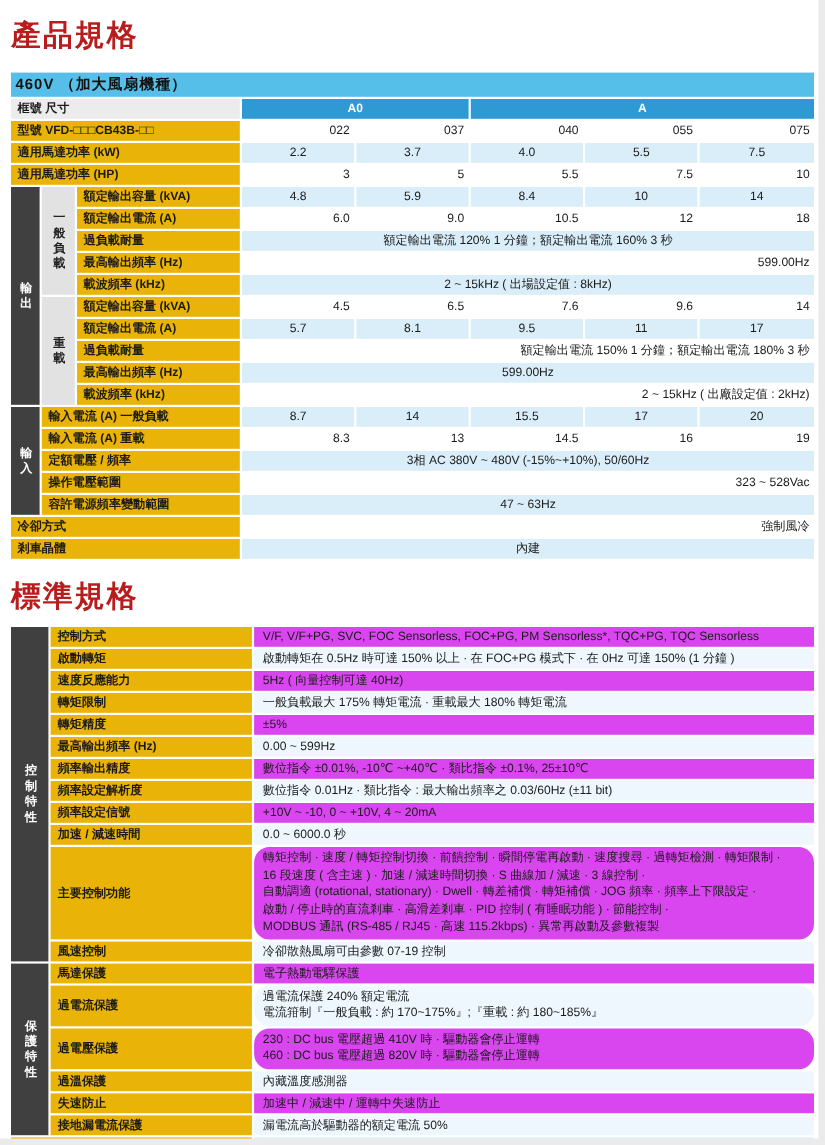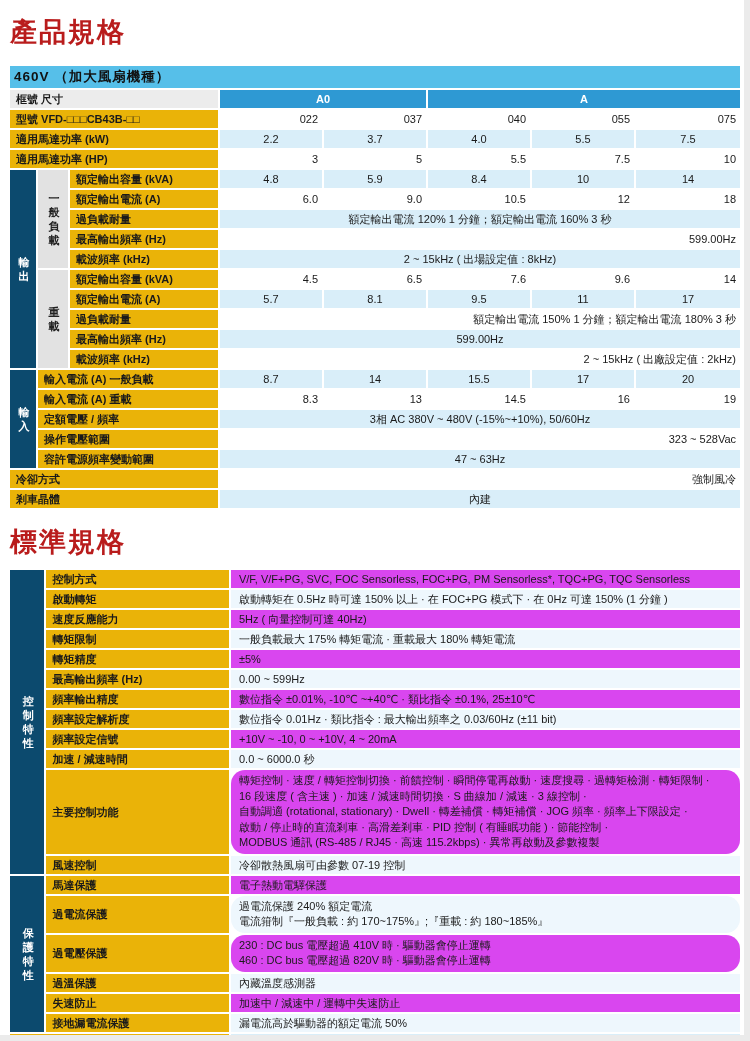--- a/index.html
+++ b/index.html
@@ -29,21 +29,21 @@
   td.hd{
     background:#56bfe9;color:#111;font-weight:bold;font-size:13.5px;
     text-align:left;height:20px;letter-spacing:1px;
   }
   td.frame{
     background:#2e99d3;color:#fff;font-weight:bold;text-align:center;
   }
   td.lb{background:#eab308;font-weight:bold;padding-left:6px;}
   td.lb0{background:#ececec;font-weight:bold;padding-left:6px;margin-left:27px;}
   td.gc{
-    background:#0c4a6e;color:#fff;font-weight:bold;text-align:center;
+    background:#404040;color:#fff;font-weight:bold;text-align:center;
     vertical-align:middle;padding:0;
   }
   td.sg{
     background:#e2e2e2;color:#222;font-weight:bold;text-align:center;
     vertical-align:middle;padding:0;
   }
   .vt{display:inline-block;width:13px;line-height:14px;word-break:break-all;text-align:right;}
   td.vb{background:#d9eef9;text-align:center;}
   td.vw{background:#ffffff;text-align:right;}
   td.ql{background:#d946ef;text-align:left;padding-left:8px;}

